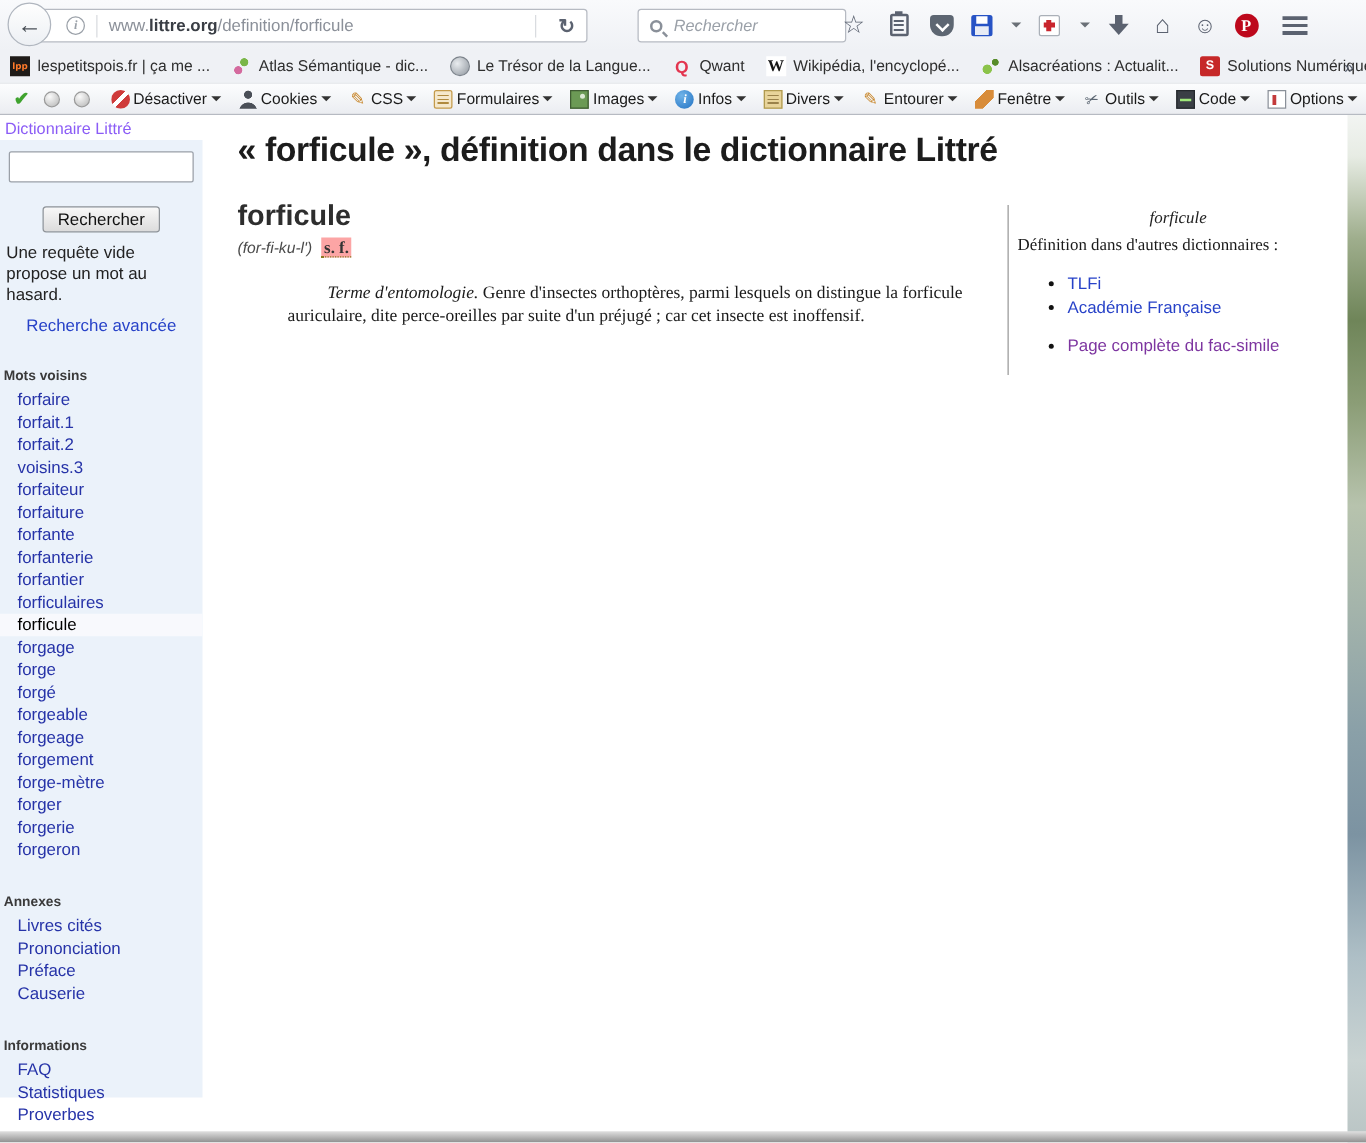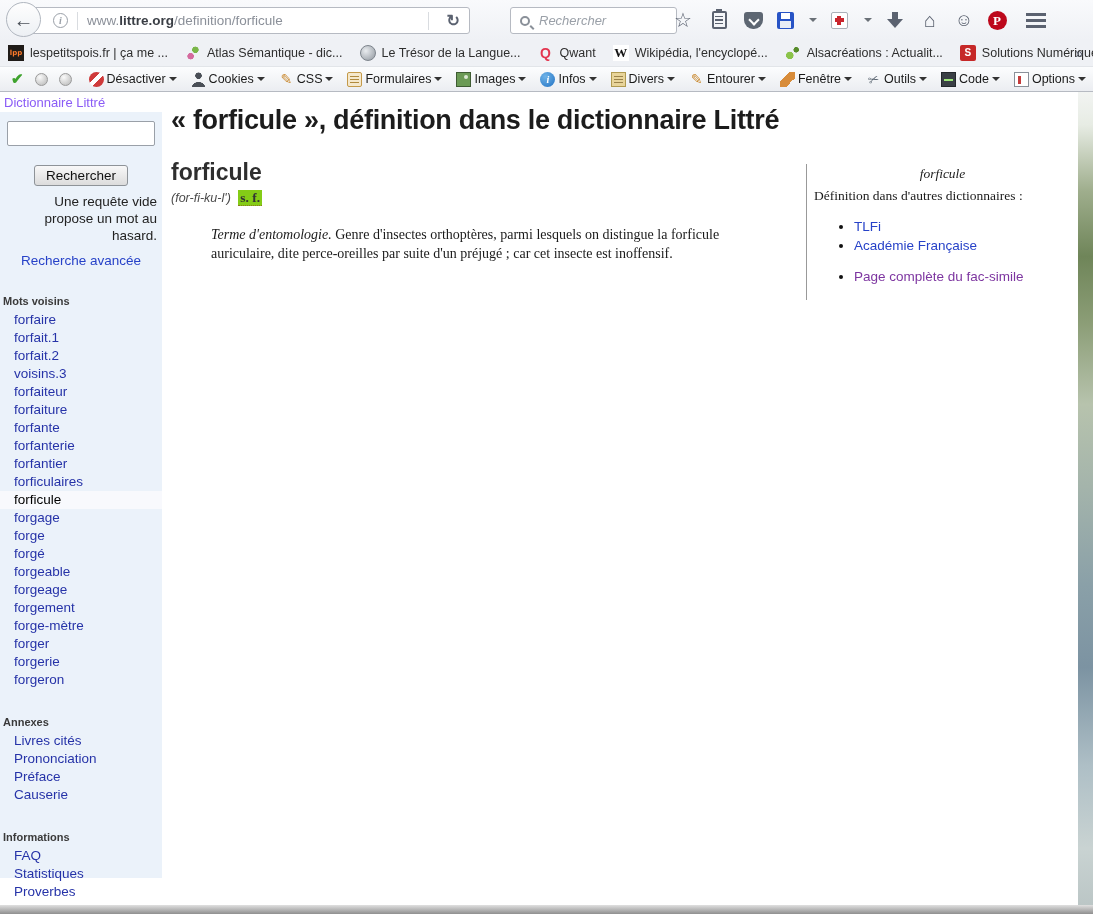--- a/index.html
+++ b/index.html
@@ -124,39 +124,39 @@
   .bottom-strip { position:absolute; left:0; bottom:0; width:1093px; height:9px;
                   background:linear-gradient(#e0e0e0,#8f8f8f); }
 
   .dict-link { position:absolute; left:4px; top:3px; font-size:13px; color:#8b5cf6; }
 
   .side-panel { position:absolute; left:0; top:20px; width:162px; height:766px; background:#ebf2fa; }
   .side-search { display:block; margin:9px auto 0; width:148px; height:25px; border:1px solid #9aa0a8;
                  background:#fff; border-radius:2px; font-size:13px; padding:0 4px; }
   .side-btn { display:block; margin:19px auto 0; padding:2px 11px; font-size:13.5px; color:#111;
               background:linear-gradient(#f8f8f8,#dcdcdc); border:1px solid #8e9398; border-radius:3px; cursor:pointer; }
-  .side-hint { margin:7px 5px 0; text-align:right; font-size:13.5px; color:#222; line-height:17px; }
+  .side-hint { margin:7px 5px 0; text-align:left; font-size:13.5px; color:#222; line-height:17px; }
   .side-adv { display:block; text-align:center; margin-top:9px; font-size:13.5px; color:#2742c8; }
   .side-h { margin:27px 0 0 3px; font-weight:bold; font-size:11px; color:#3a3a3a; }
   ul.side-list { list-style:none; margin:4px 0 0; padding:0; }
   .side-list li { padding:1px 0 1px 14px; font-size:13.5px; line-height:16px; }
   .side-list a { color:#2633a8; }
   .side-list li.current { background:#f8f9fd; }
   .side-list li.current a { color:#000; cursor:default; }
 
-  .content { position:absolute; left:171px; top:0; width:628px; }
+  .content { position:absolute; left:190px; top:0; width:628px; }
   .page-title { margin:13px 0 0; font-size:27px; font-weight:bold; color:#1c1c1c; letter-spacing:-0.3px; }
   .word-h2 { margin:23px 0 0; font-size:23px; font-weight:bold; color:#2e2e2e; }
   .pron-line { margin:4px 0 0; font-size:12.5px; }
   .pron { font-style:italic; color:#4a4a4a; }
   .pos { font-family:"Liberation Serif", serif; font-weight:bold; font-size:13.5px; color:#333;
-         background:#84cc16; border-bottom:1px dotted #8a7a20; padding:0 2px; margin-left:4px;text-align:center; }
+         background:#fca5a5; border-bottom:1px dotted #8a7a20; padding:0 2px; margin-left:4px;text-align:center; }
   .definition { margin:19px 0 0 40px; width:556px; font-family:"Liberation Serif", serif;
                 font-size:14px; line-height:19px; color:#1a1a1a; }
-  .def-lead { font-style:italic; }
+  .def-lead { font-style:italic;margin-left:32px; }
   .etym { margin:17px 0 0 14px; border-left:2px dashed #d04040; padding:1px 0 3px 7px; }
   .etym-h { margin:0; font-size:19px; font-weight:bold; color:#2e2e2e; }
   .etym-p { margin:3px 0 0; font-family:"Liberation Serif", serif; font-size:14px; color:#1a1a1a; }
   .sel { background:#3298fd; color:#fff; }
 
   .aside { position:absolute; left:806px; top:72px; width:272px; border-left:1px solid #999; padding:2px 0 14px 0; }
   .aside-word { margin:0; text-align:center; font-family:"Liberation Serif", serif; font-style:italic;
                 font-size:13.5px; color:#222; }
   .aside-od { margin:6px 0 0 7px; font-family:"Liberation Serif", serif; font-size:13.5px; color:#1a1a1a; }
   .aside ul { margin:13px 0 0; padding-left:47px; }

